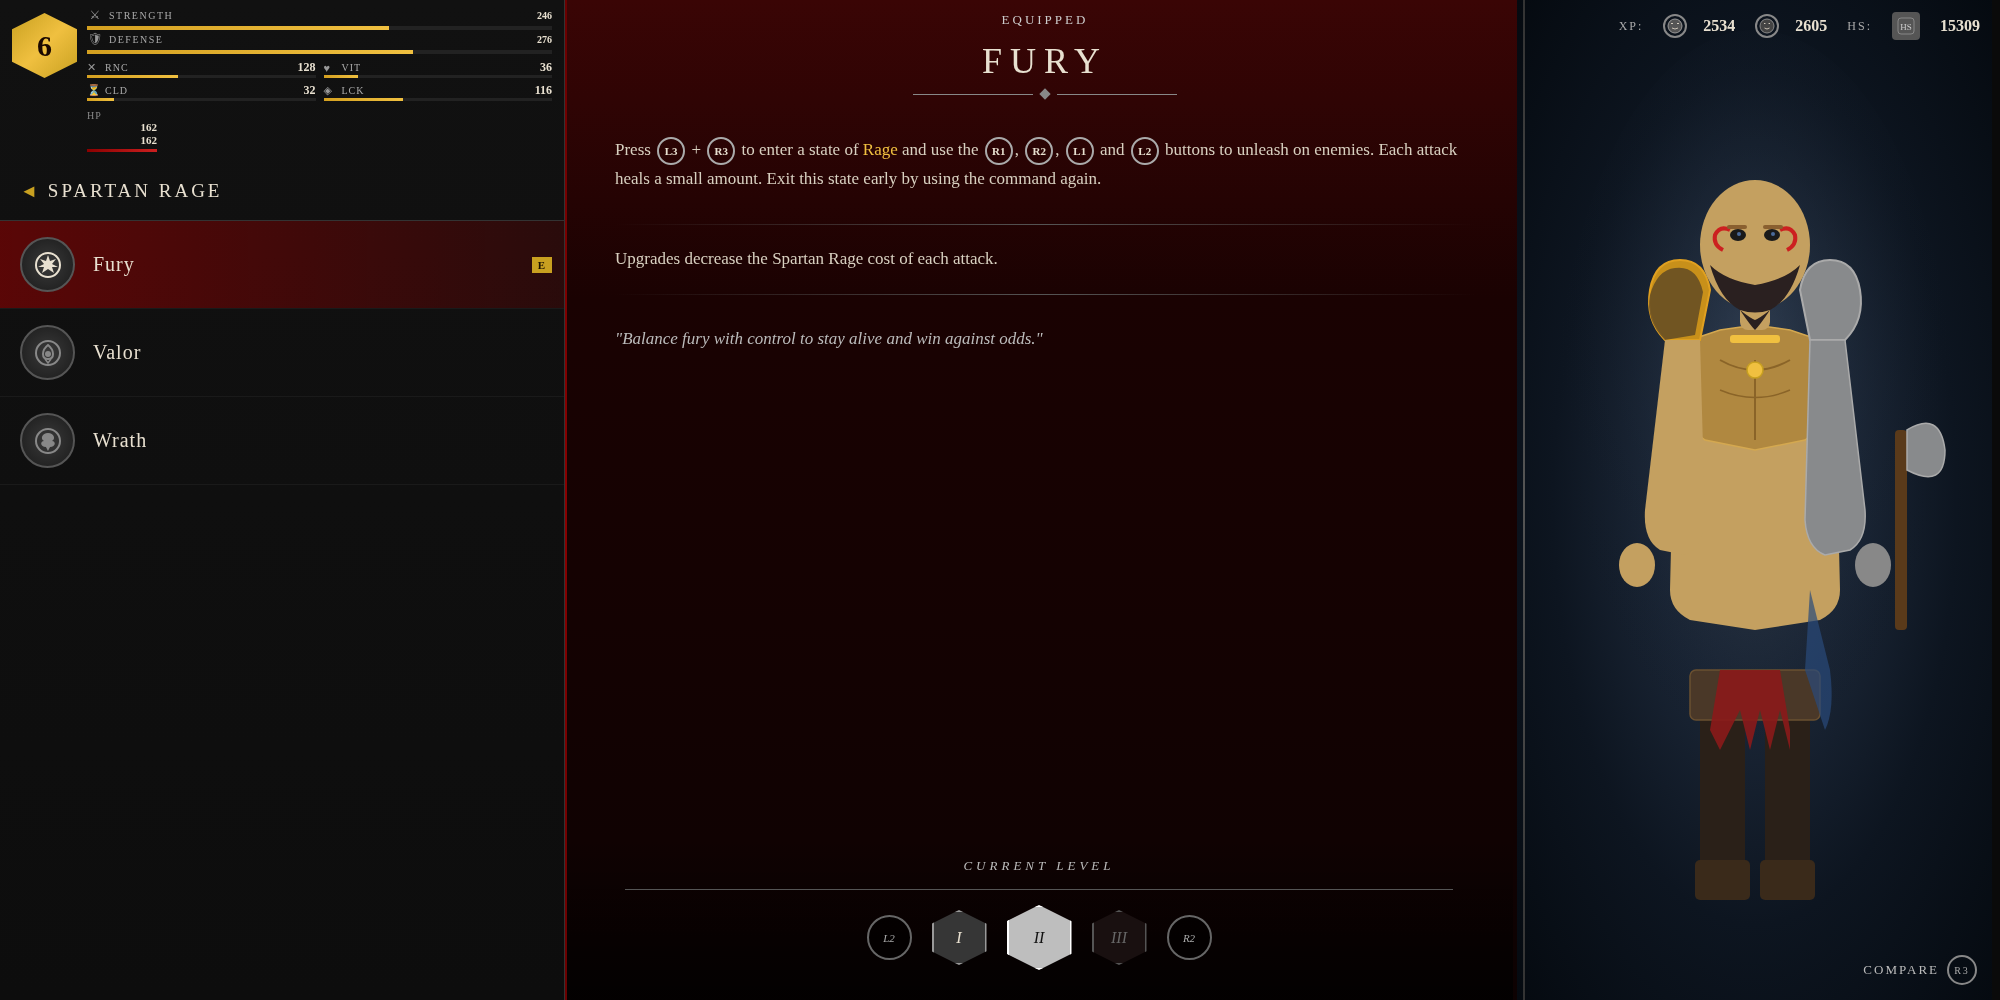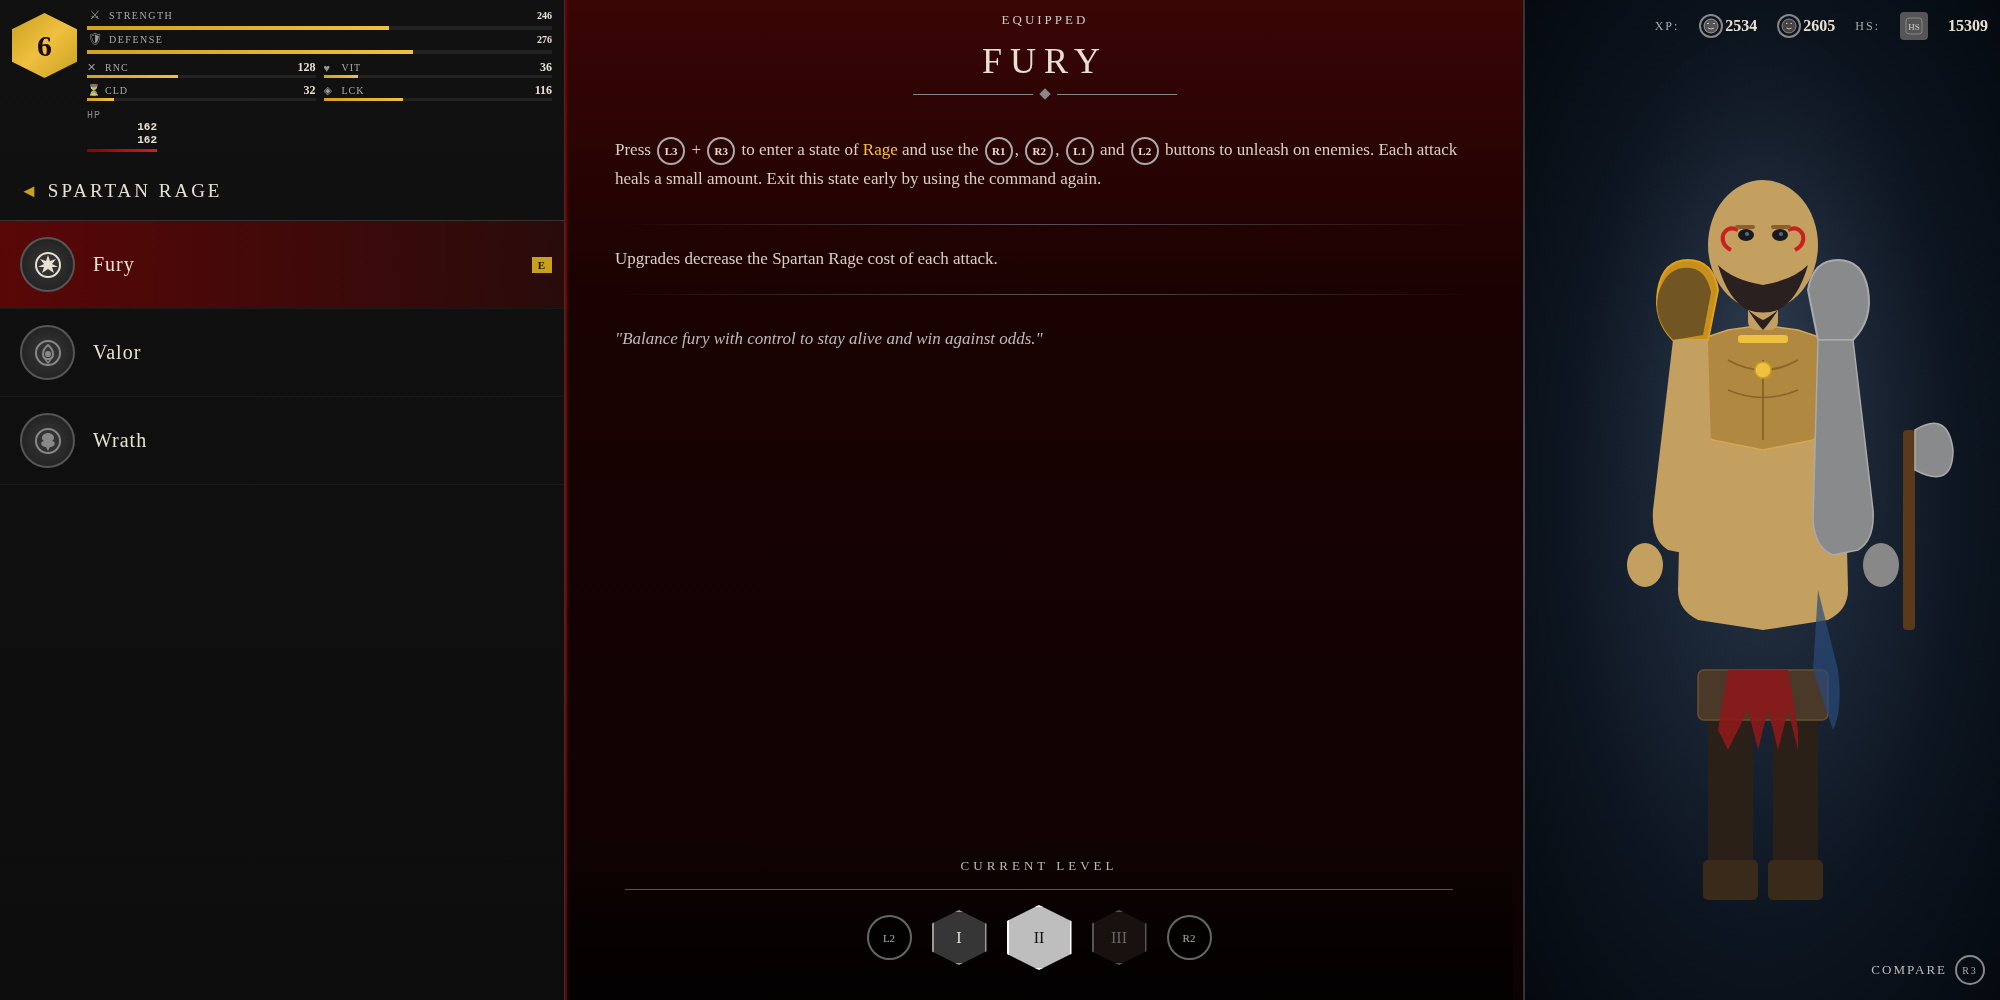--- a/index.html
+++ b/index.html
@@ -206,20 +206,21 @@
     }
 
     
     .current-level-section {
       position: absolute;
       bottom: 0;
       left: 0;
       right: 12px;
       padding: 20px 0 30px 0;
       background: linear-gradient(180deg, transparent, rgba(0,0,0,0.8));
+      font-style: italic;
     }
 
     .current-level-label {
       text-align: center;
       font-size: 13px;
       letter-spacing: 4px;
       color: #bbb;
       text-transform: uppercase;
       margin-bottom: 15px;
     }
@@ -272,21 +273,21 @@
 
     .level-node.locked {
       background: rgba(40,30,30,0.8);
       border-color: #555;
       color: #666;
     }
 
     
     .right-panel {
       position: absolute;
-      right: 0;
+      right: 8px;
       top: 0;
       width: 475px;
       height: 1000px;
       overflow: hidden;
     }
 
     .character-bg {
       position: absolute;
       inset: 0;
       background: radial-gradient(ellipse at center, #2a3545 0%, #1a2535 30%, #0d1520 60%, #050a10 100%);
@@ -301,21 +302,21 @@
       align-items: center;
       gap: 20px;
       font-size: 15px;
       color: #e8e0d0;
       z-index: 10;
     }
 
     .hud-item {
       display: flex;
       align-items: center;
-      gap: 2px;
+      gap: 16px;
     }
 
     .hud-icon {
       width: 24px;
       height: 24px;
       border-radius: 50%;
       border: 2px solid #888;
       display: flex;
       align-items: center;
       justify-content: center;
@@ -501,21 +502,20 @@
 
     .hp-section-row {
       display: flex;
       gap: 20px;
       margin-top: 4px;
     }
 
     .hp-col {
       display: flex;
       flex-direction: column;
-      font-family: Liberation Mono, monospace;
     }
 
     .hp-label-text {
       font-size: 10px;
       color: #888;
       letter-spacing: 1px;
     }
 
     .hp-num {
       font-size: 11px;

